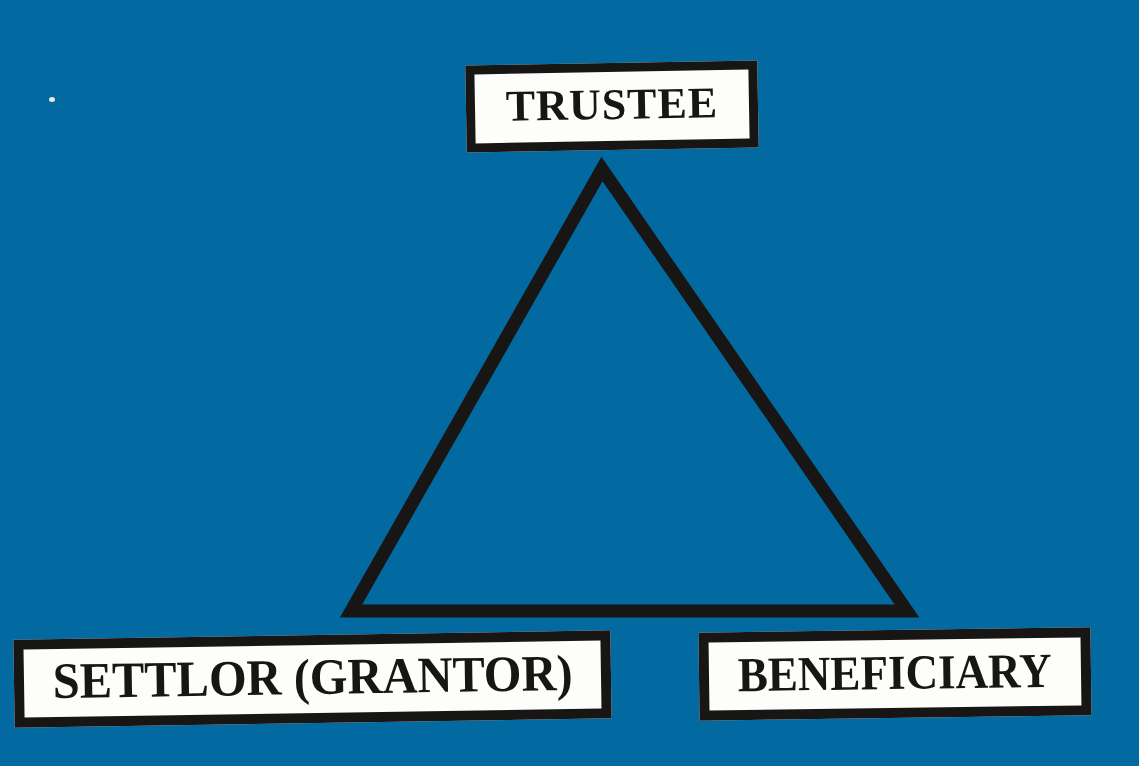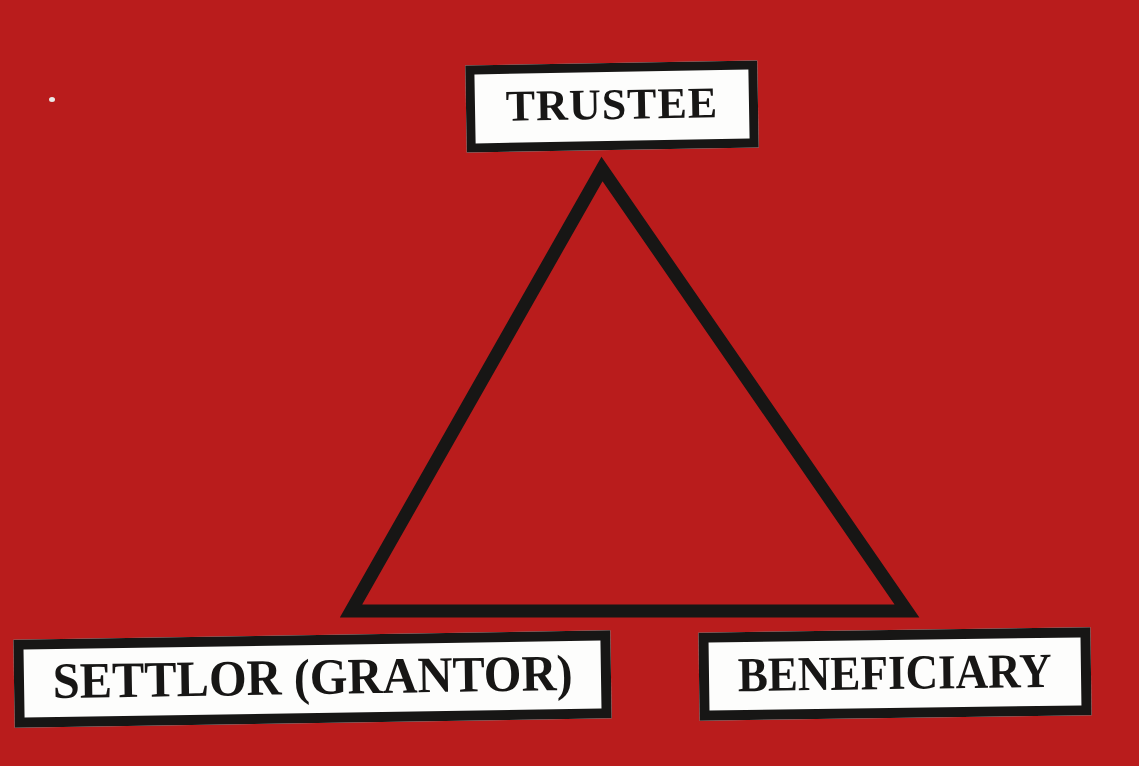--- a/index.html
+++ b/index.html
@@ -4,21 +4,21 @@
 <style>
   html, body {
     margin: 0;
     padding: 0;
     background: #fdfdfc;
   }
   .page {
     position: relative;
     width: 1139px;
     height: 766px;
-    background: #b91c1c;
+    background: #0369a1;
     overflow: hidden;
     font-family: "Liberation Serif", "DejaVu Serif", serif;
   }
   .triangle-svg {
     position: absolute;
     left: 0;
     top: 0;
     width: 1139px;
     height: 766px;
   }

